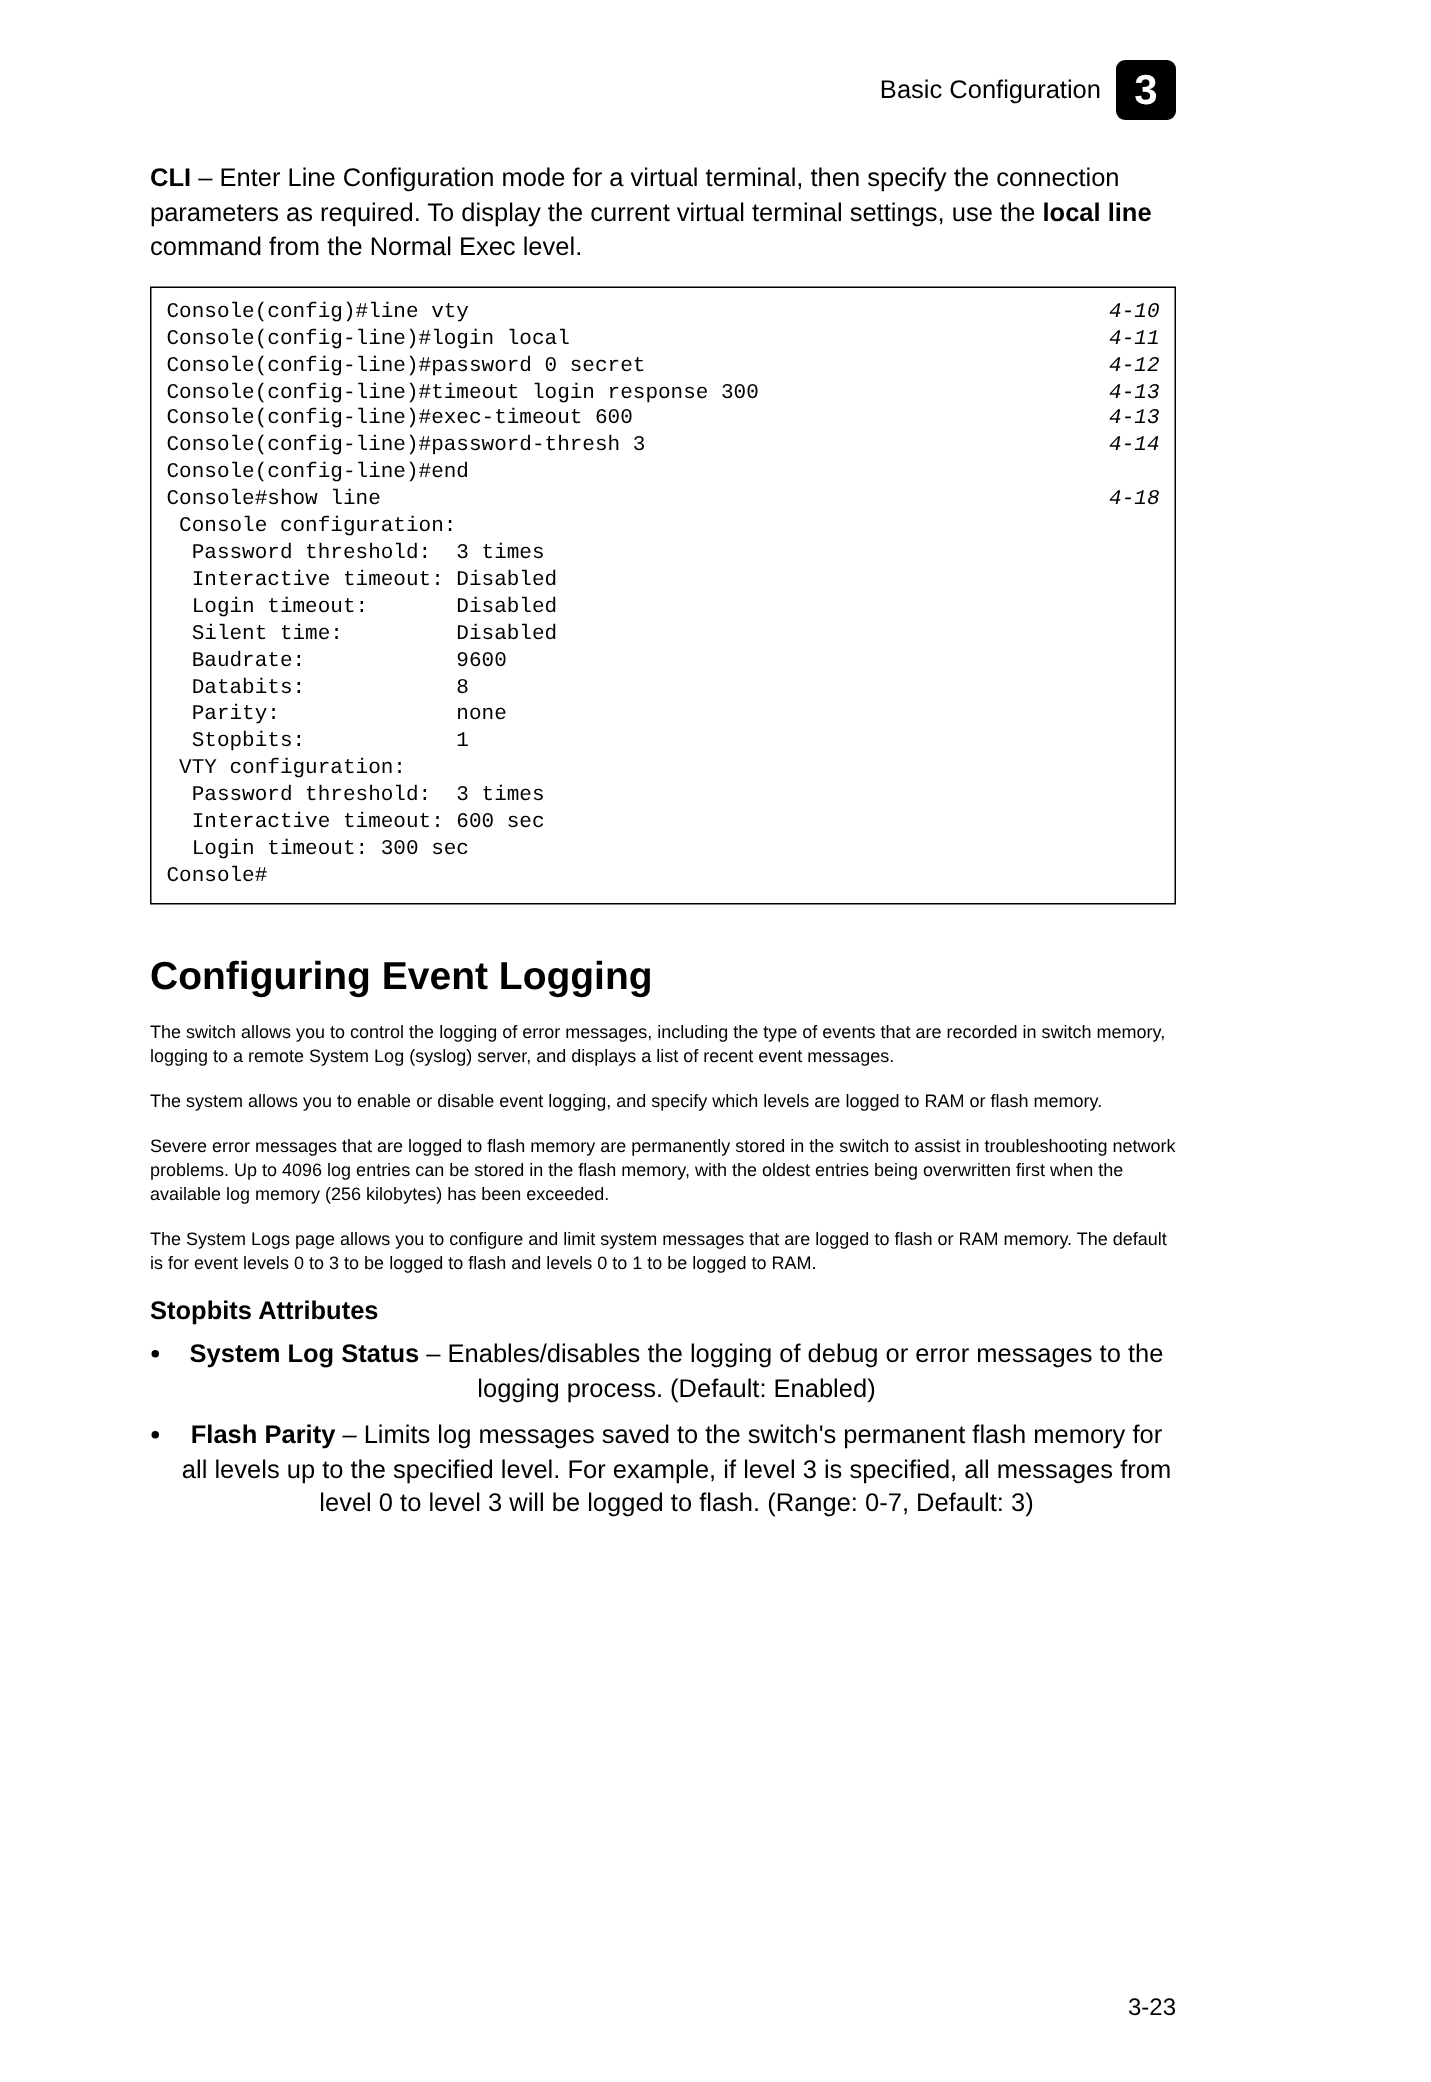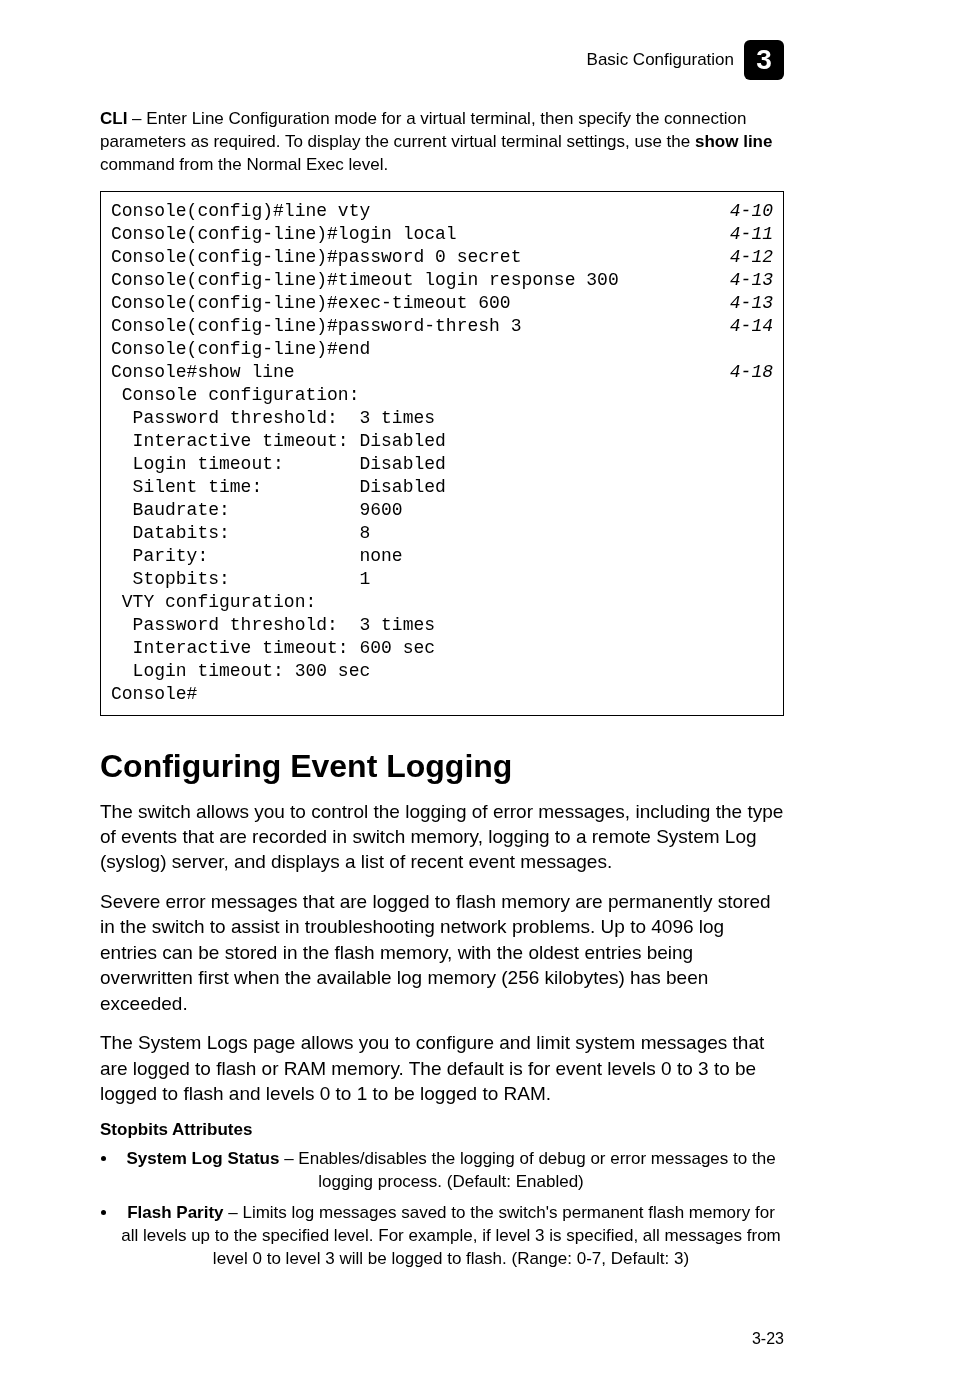--- a/index.html
+++ b/index.html
@@ -43,44 +43,44 @@
   .body-para {
     font-size: 17px;
     line-height: 1.35;
     margin: 0 0 14px 0;
   }
   .bold { font-weight: bold; }
   .code-box {
     border: 1px solid #000;
     padding: 8px 10px;
     font-family: "Courier New", monospace;
-    font-size: 18px;
+    font-size: 14px;
     line-height: 1.28;
     white-space: pre;
     margin-bottom: 26px;
   }
   .code-line {
     display: flex;
     justify-content: space-between;
   }
   .code-left { }
   .code-right { font-style: italic; }
   h2.section-title {
-    font-size: 32px;
+    font-size: 26px;
     font-weight: bold;
     margin: 0 0 14px 0;
     padding-top: 6px;
   }
   h3.sub-title {
     font-size: 18.5px;
     font-weight: bold;
     margin: 18px 0 4px 0;
   }
   .para {
-    font-size: 19px;
+    font-size: 12px;
     line-height: 1.34;
     margin: 12px 0 14px 0;
   }
   .attr-heading {
     font-size: 17px;
     font-weight: bold;
     margin: 4px 0 8px 0;
   }
   ul.attr-list {
     margin: 0 0 14px 0;
@@ -105,30 +105,31 @@
 <div class="page">
 
   <div class="header-row">
     <span class="header-text">Basic Configuration</span>
     <div class="header-badge">
       <span>3</span>
     </div>
   </div>
 
   <p class="body-para">
-    <span class="bold">CLI</span><span> – Enter Line Configuration mode for a virtual terminal, then specify the connection parameters as required. To display the current virtual terminal settings, use the </span><span class="bold">show line</span><span> command from the Normal Exec level.</span>
+    <span class="bold">CLI</span><span> – Enter Line Configuration mode for a virtual terminal, then specify the connection parameters as required. To display the current virtual terminal settings, use the </span><span class="bold">local line</span><span> command from the Normal Exec level.</span>
   </p>
 
   <div class="code-box" id="code-block"><div class="code-line"><span class="code-left">Console(config)#line vty</span><span class="code-right">4-10</span></div><div class="code-line"><span class="code-left">Console(config-line)#login local</span><span class="code-right">4-11</span></div><div class="code-line"><span class="code-left">Console(config-line)#password 0 secret</span><span class="code-right">4-12</span></div><div class="code-line"><span class="code-left">Console(config-line)#timeout login response 300</span><span class="code-right">4-13</span></div><div class="code-line"><span class="code-left">Console(config-line)#exec-timeout 600</span><span class="code-right">4-13</span></div><div class="code-line"><span class="code-left">Console(config-line)#password-thresh 3</span><span class="code-right">4-14</span></div><div class="code-line"><span class="code-left">Console(config-line)#end</span></div><div class="code-line"><span class="code-left">Console#show line</span><span class="code-right">4-18</span></div><div class="code-line"><span class="code-left"> Console configuration:</span></div><div class="code-line"><span class="code-left">  Password threshold:  3 times</span></div><div class="code-line"><span class="code-left">  Interactive timeout: Disabled</span></div><div class="code-line"><span class="code-left">  Login timeout:       Disabled</span></div><div class="code-line"><span class="code-left">  Silent time:         Disabled</span></div><div class="code-line"><span class="code-left">  Baudrate:            9600</span></div><div class="code-line"><span class="code-left">  Databits:            8</span></div><div class="code-line"><span class="code-left">  Parity:              none</span></div><div class="code-line"><span class="code-left">  Stopbits:            1</span></div><div class="code-line"><span class="code-left"></span></div><div class="code-line"><span class="code-left"> VTY configuration:</span></div><div class="code-line"><span class="code-left">  Password threshold:  3 times</span></div><div class="code-line"><span class="code-left">  Interactive timeout: 600 sec</span></div><div class="code-line"><span class="code-left">  Login timeout: 300 sec</span></div><div class="code-line"><span class="code-left">Console#</span></div></div>
 
   <h2 class="section-title">Configuring Event Logging</h2>
 
   <p class="para">The switch allows you to control the logging of error messages, including the type of events that are recorded in switch memory, logging to a remote System Log (syslog) server, and displays a list of recent event messages.</p>
 
 
+  <p class="para">The system allows you to enable or disable event logging, and specify which levels are logged to RAM or flash memory.</p>
 
   <p class="para">Severe error messages that are logged to flash memory are permanently stored in the switch to assist in troubleshooting network problems. Up to 4096 log entries can be stored in the flash memory, with the oldest entries being overwritten first when the available log memory (256 kilobytes) has been exceeded.</p>
 
   <p class="para">The System Logs page allows you to configure and limit system messages that are logged to flash or RAM memory. The default is for event levels 0 to 3 to be logged to flash and levels 0 to 1 to be logged to RAM.</p>
 
   <div class="attr-heading">Stopbits Attributes</div>
 
   <ul class="attr-list" id="attr-list">
       <li><span class="bold">System Log Status</span><span> – Enables/disables the logging of debug or error messages to the logging process. (Default: Enabled)</span></li>
       <li><span class="bold">Flash Parity</span><span> – Limits log messages saved to the switch's permanent flash memory for all levels up to the specified level. For example, if level 3 is specified, all messages from level 0 to level 3 will be logged to flash. (Range: 0-7, Default: 3)</span></li>

